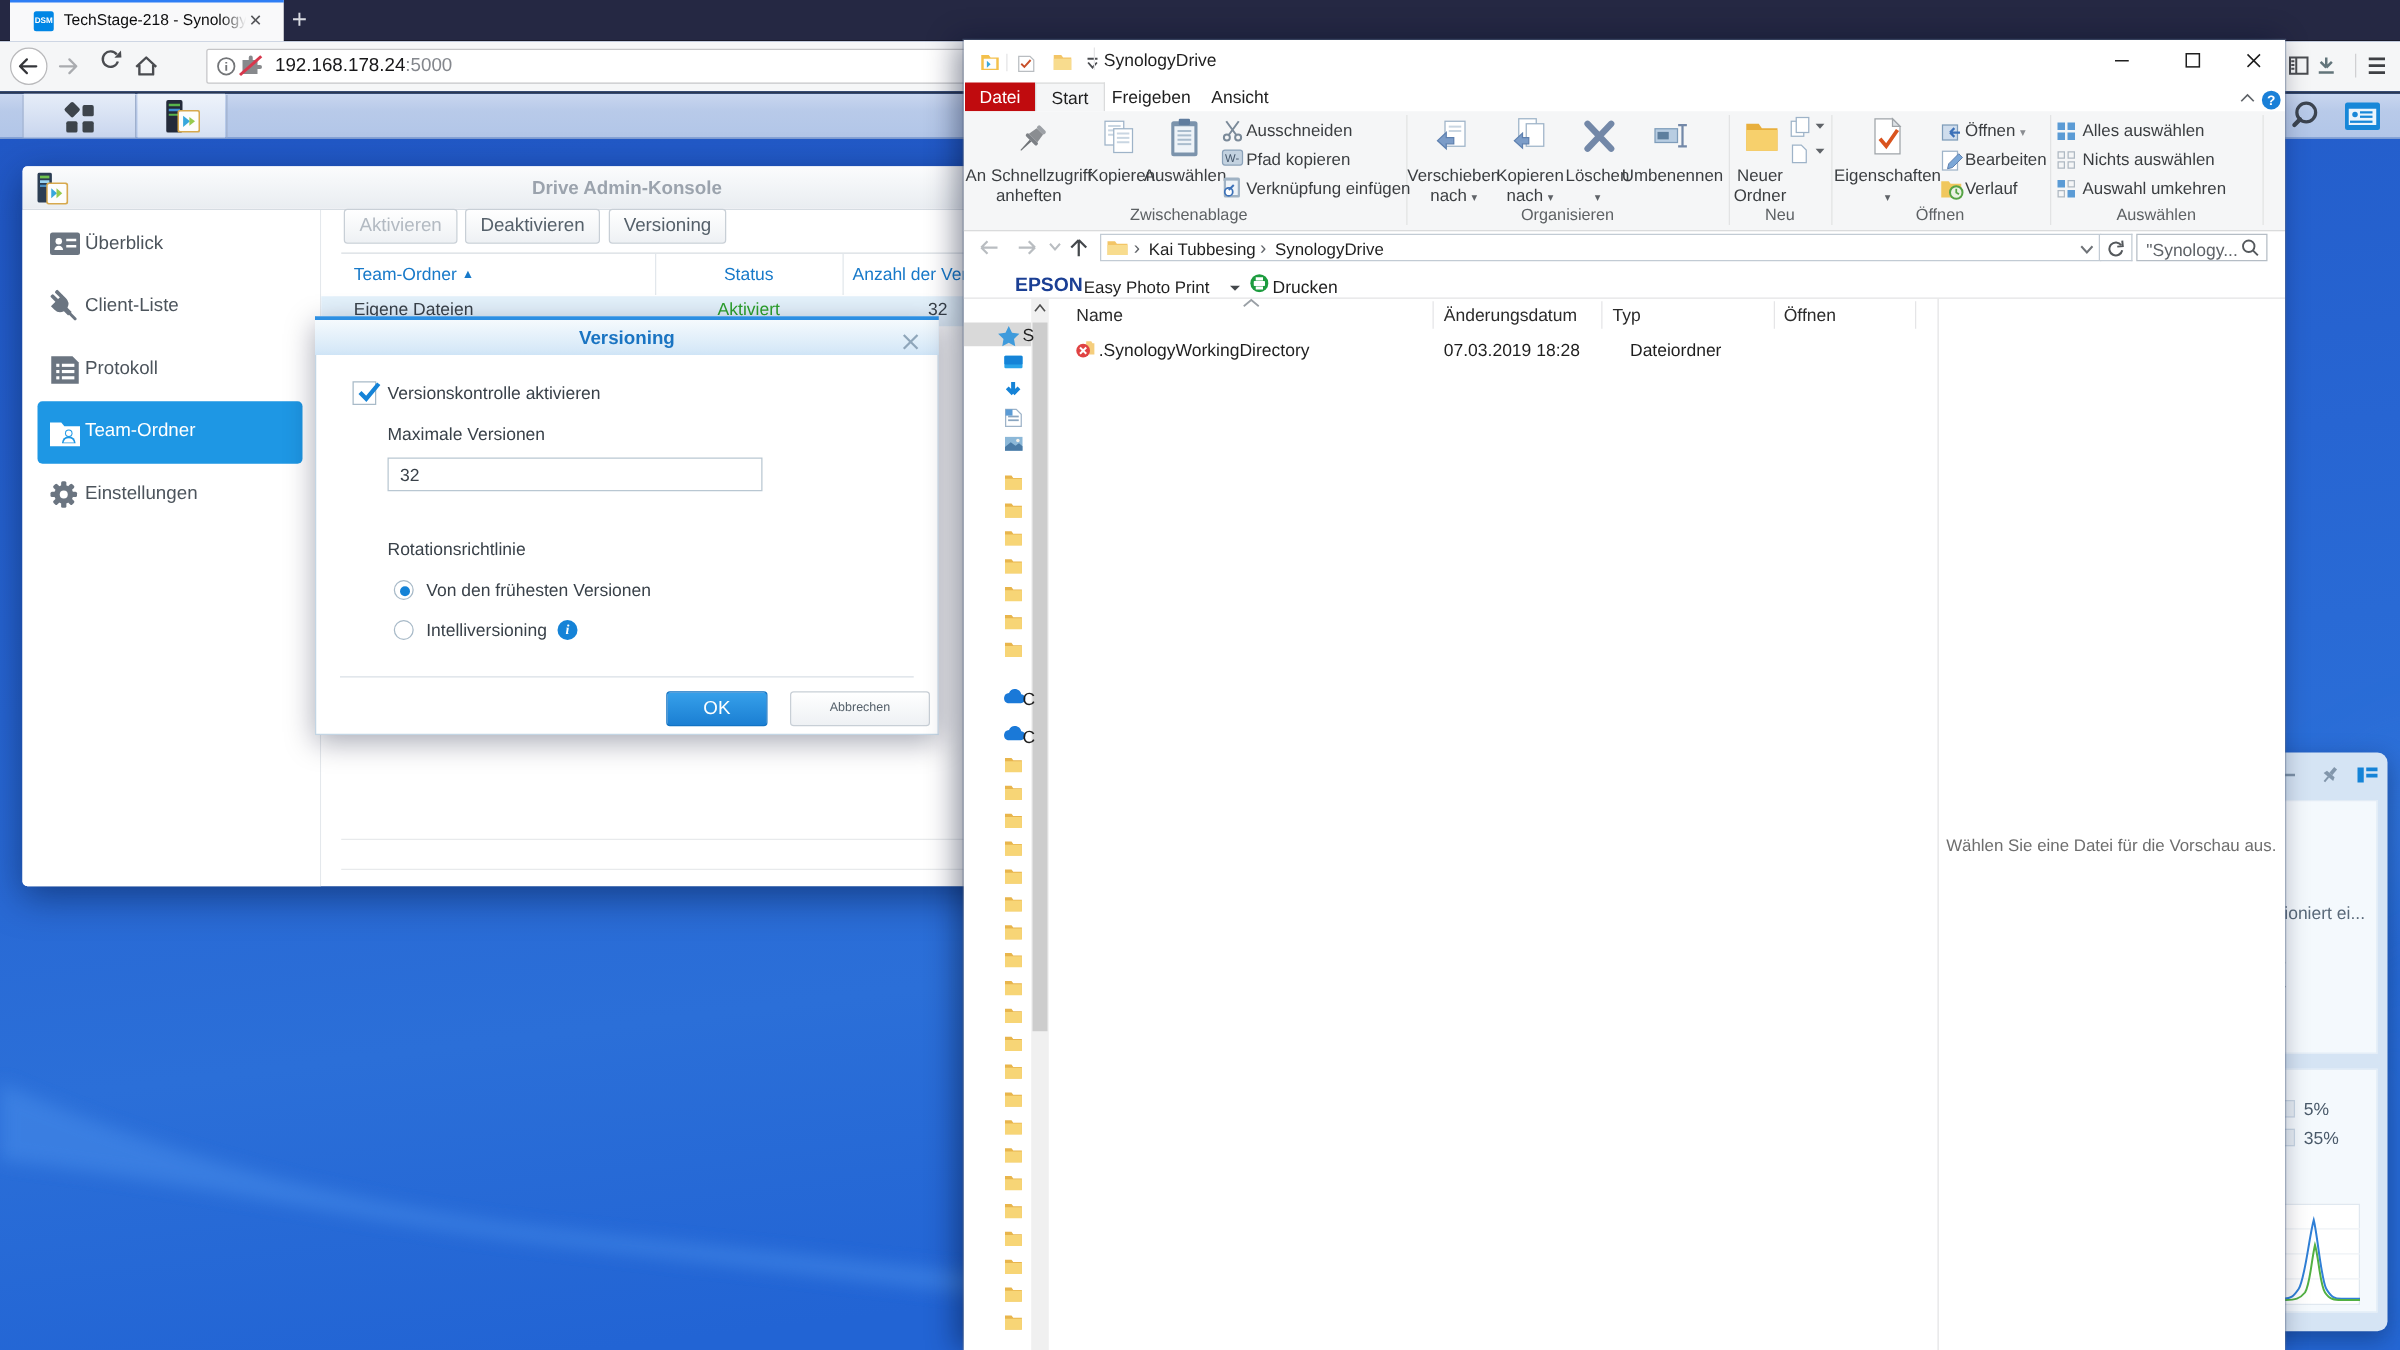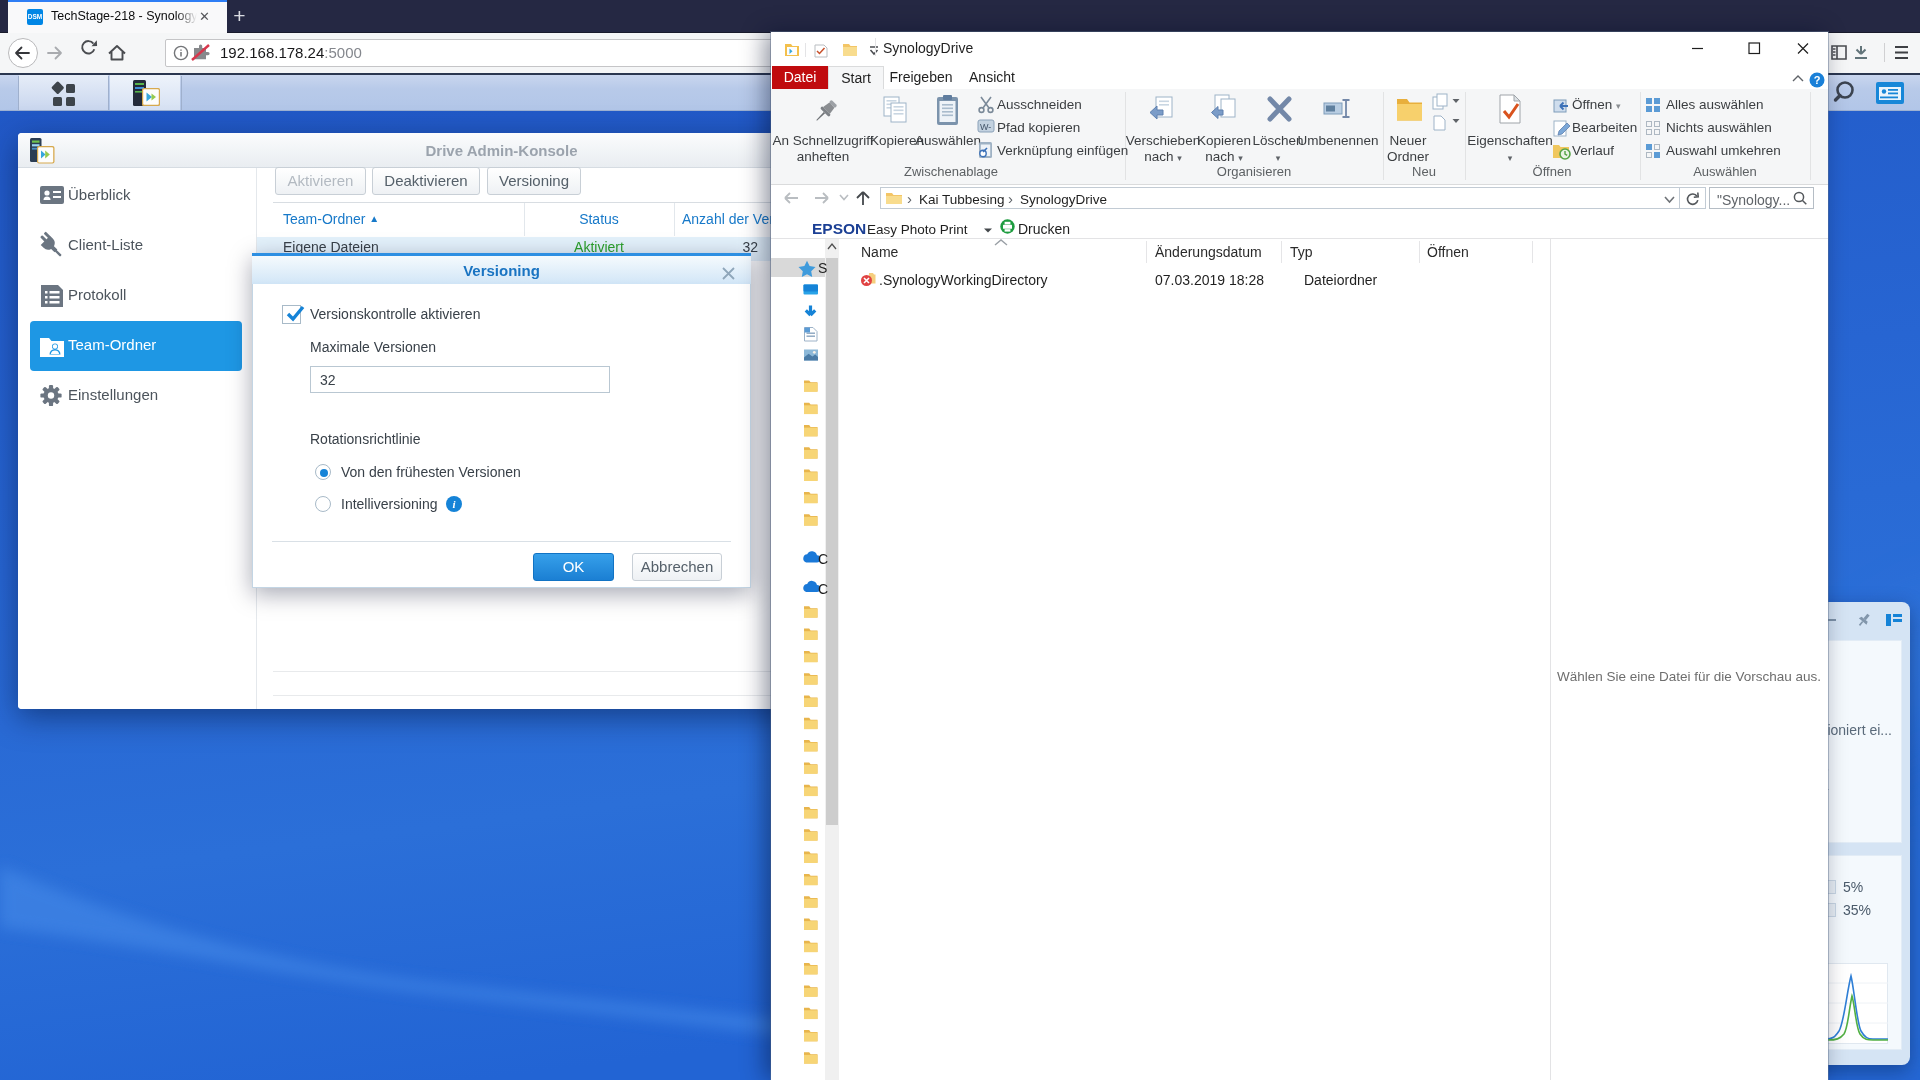--- a/index.html
+++ b/index.html
@@ -264,21 +264,21 @@
   <div class="abs" style="left:320px;top:372px;font-size:14px;color:#394149;">32</div>
   <div class="abs" style="left:310px;top:431px;font-size:14px;color:#394149;">Rotationsrichtlinie</div>
   <div class="abs" style="left:315px;top:464px;width:16px;height:16px;background:#fff;border:1px solid #a8bac8;border-radius:50%;"></div>
   <div class="abs" style="left:319.5px;top:468.5px;width:8px;height:8px;background:#1583d7;border-radius:50%;"></div>
   <div class="abs" style="left:341px;top:464px;font-size:14px;color:#394149;">Von den frühesten Versionen</div>
   <div class="abs" style="left:315px;top:496px;width:16px;height:16px;background:#fff;border:1px solid #a8bac8;border-radius:50%;"></div>
   <div class="abs" style="left:341px;top:496px;font-size:14px;color:#394149;">Intelliversioning</div>
   <div class="abs" style="left:446px;top:496px;width:16px;height:16px;background:#1583d7;border-radius:50%;color:#fff;font-size:11px;font-style:italic;font-weight:bold;text-align:center;line-height:16px;font-family:'Liberation Serif',serif;">i</div>
   <div class="abs" style="left:272px;top:541px;width:459px;height:1px;background:#d9e0e6;"></div>
   <div class="abs" style="left:533px;top:553px;width:81px;height:28px;background:linear-gradient(180deg,#36a0ea,#1b7fd3);border:1px solid #1173c4;border-radius:3px;color:#fff;font-size:15px;text-align:center;line-height:26px;">OK</div>
-  <div class="abs" style="left:632px;top:553px;width:90px;height:28px;background:linear-gradient(180deg,#fff,#eef1f4);border:1px solid #c8cfd6;border-radius:3px;color:#55606a;font-size:15px;text-align:center;line-height:26px;">Abbrechen</div>
+  <div class="abs" style="left:632px;top:553px;width:112px;height:28px;background:linear-gradient(180deg,#fff,#eef1f4);border:1px solid #c8cfd6;border-radius:3px;color:#55606a;font-size:10px;text-align:center;line-height:26px;">Abbrechen</div>
 
   <div class="abs" id="widget">
     <div class="abs" style="left:1700px;top:602px;width:210px;height:463px;background:#d5e4f4;border-radius:8px;box-shadow:0 6px 20px rgba(0,20,60,.4);"></div>
     <svg class="abs" style="left:1826px;top:608px" width="80" height="24" viewBox="0 0 80 24">
       <path d="M2 12 h8" stroke="#7d92a8" stroke-width="2"></path>
       <g transform="translate(30,4) rotate(40 8 8)" fill="#8296ab">
         <path d="M6.5 1 h3 v6 h-3 z"></path>
         <path d="M4 7 h8 l1 3 h-10 z"></path>
         <path d="M7.2 10 h1.6 v5 h-1.6 z"></path>
       </g>

